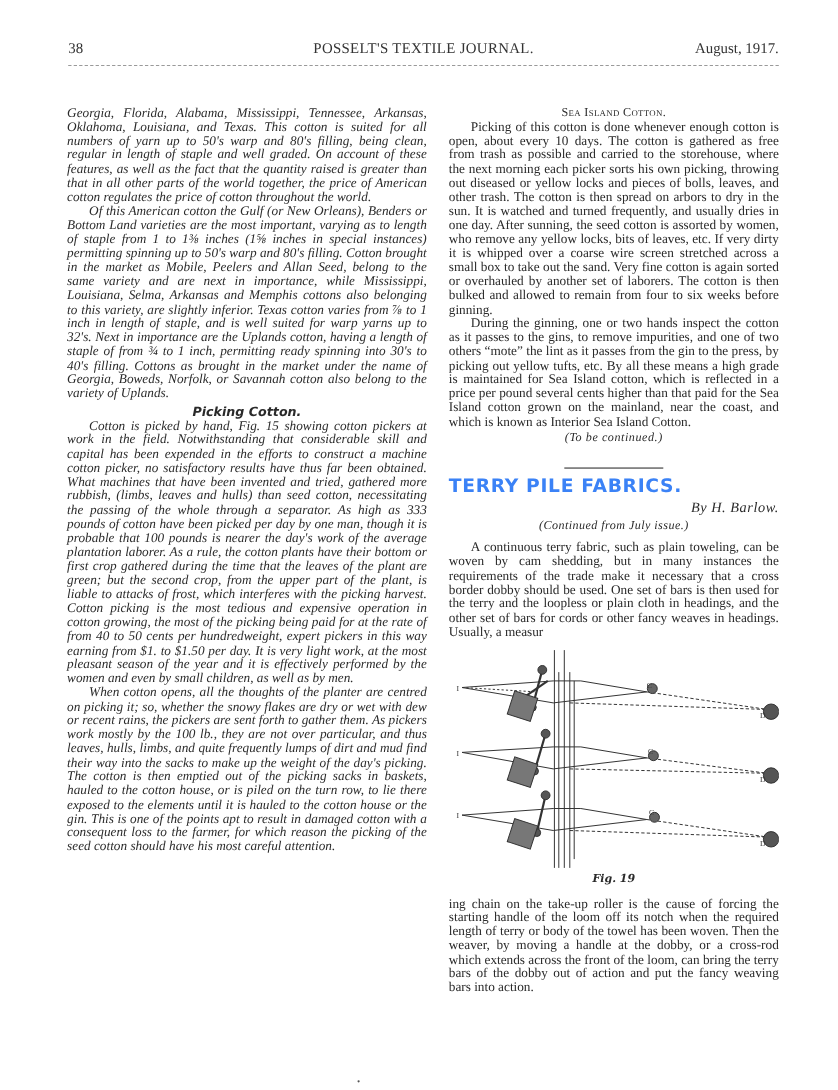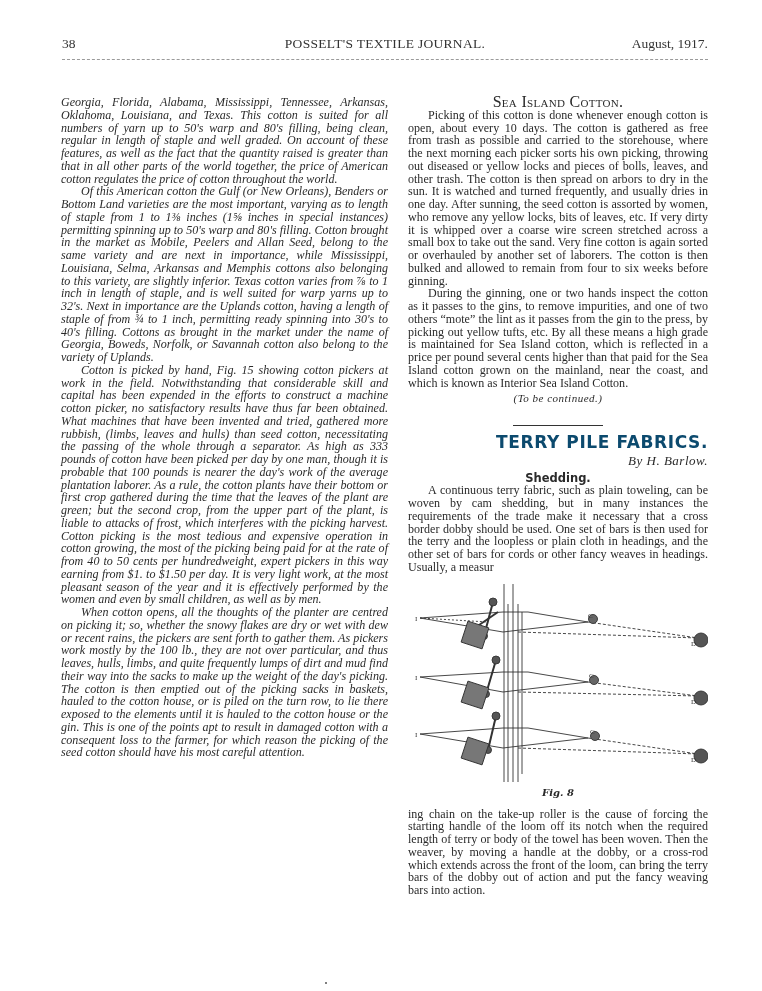--- a/index.html
+++ b/index.html
@@ -11,27 +11,27 @@
   .header .title { position: absolute; left: 0; right: 0; top: 0; text-align: center; letter-spacing: 0.3px; }
   .header .date { position: absolute; right: 0; top: 0; }
   .header-rule { position: absolute; left: 62px; top: 59px; width: 646px; height: 0;
                  border-top: 1px dashed #9a9a9a; }
   .col { position: absolute; top: 96px; font-size: 12.05px; line-height: 12.75px;
          text-align: justify; hyphens: manual; }
   .col.left { left: 61px; width: 327px; font-style: italic; }
   .col.right { left: 408px; width: 300px; }
   .col p { margin: 0; text-indent: 0; }
   .col p.ind { text-indent: 20px; }
-  .sc-head { text-align: center; font-variant: small-caps; font-size: 16px; margin: 0; letter-spacing: 0.3px; }
+  .sc-head { text-align: center; font-variant: small-caps; font-size: 11px; margin: 0; letter-spacing: 0.3px; }
   .sec-head { text-align: center; font-family: "DejaVu Sans", sans-serif; font-weight: bold;
               font-size: 11.5px; margin: 4px 0 0 0; }
   .cont { text-align: center; font-style: italic; font-size: 11px; margin-top: 3px; letter-spacing: 0.5px; }
   .short-rule { width: 90px; height: 0; border-top: 1.5px solid #333; margin: 20px auto 10px auto; }
-  .art-title { text-align: right; font-family: "DejaVu Sans", sans-serif; font-weight: bold;
-               font-size: 17px; letter-spacing: 0.6px; margin: 0; color: #0c4a6e; }
+  .art-title { text-align: left; font-family: "DejaVu Sans", sans-serif; font-weight: bold;
+               font-size: 17px; letter-spacing: 0.6px; margin: 0; color: #3b82f6; }
   .art-sub { text-align: center; font-family: "DejaVu Sans", sans-serif; font-weight: bold;
              font-size: 11px; margin: 2px 0 4px 0; }
   .byline { text-align: right; font-style: italic; font-size: 13px; margin: 6px 0 4px 0; letter-spacing: 0.5px; }
   .contfrom { text-align: center; font-style: italic; font-size: 11px; margin: 0 0 7px 0; letter-spacing: 0.4px; }
   .figure { position: relative; width: 300px; height: 222px; margin: 8px 0 4px 0; }
   .figure svg { position: absolute; left: 0; top: 0; }
   .fig-cap { position: absolute; left: 0; width: 300px; top: 205px; text-align: center;
              font-family: "DejaVu Serif", serif; font-weight: bold; font-style: italic; font-size: 10px; }
   .dot { position: absolute; left: 325px; top: 982px; width: 2px; height: 2px; background: #555; border-radius: 1px; }
 </style>
@@ -41,34 +41,35 @@
 <div class="header">
   <span class="pg">38</span>
   <span class="title">POSSELT'S TEXTILE JOURNAL.</span>
   <span class="date">August, 1917.</span>
 </div>
 <div class="header-rule"></div>
 
 <div class="col left">
   <p>Georgia, Florida, Alabama, Mississippi, Tennessee, Arkansas, Oklahoma, Louisiana, and Texas.  This cotton is suited for all numbers of yarn up to 50's warp and 80's filling, being clean, regular in length of staple and well graded.  On account of these fea­tures, as well as the fact that the quantity raised is greater than that in all other parts of the world to­gether, the price of American cotton regulates the price of cotton throughout the world.</p>
   <p class="ind">Of this American cotton the Gulf (or New Or­leans), Benders or Bottom Land varieties are the most important, varying as to length of staple from 1 to 1⅜ inches (1⅝ inches in special instances) permitting spinning up to 50's warp and 80's filling.  Cotton brought in the market as Mobile, Peelers and Allan Seed, belong to the same variety and are next in im­portance, while Mississippi, Louisiana, Selma, Ar­kansas and Memphis cottons also belonging to this variety, are slightly inferior.  Texas cotton varies from ⅞ to 1 inch in length of staple, and is well suited for warp yarns up to 32's.  Next in importance are the Uplands cotton, having a length of staple of from ¾ to 1 inch, permitting ready spinning into 30's to 40's filling.  Cottons as brought in the market under the name of Georgia, Boweds, Norfolk, or Savannah cot­ton also belong to the variety of Uplands.</p>
+  <div class="sec-head">Picking Cotton.</div>
   <p class="ind">Cotton is picked by hand, Fig. 15 showing cotton pickers at work in the field.  Notwithstanding that considerable skill and capital has been expended in the efforts to construct a machine cotton picker, no satisfactory results have thus far been obtained.  What machines that have been invented and tried, gathered more rubbish, (limbs, leaves and hulls) than seed cotton, necessitating the passing of the whole through a separator.  As high as 333 pounds of cotton have been picked per day by one man, though it is probable that 100 pounds is nearer the day's work of the aver­age plantation laborer.  As a rule, the cotton plants have their bottom or first crop gathered during the time that the leaves of the plant are green; but the second crop, from the upper part of the plant, is liable to attacks of frost, which interferes with the picking harvest.  Cotton picking is the most tedious and ex­pensive operation in cotton growing, the most of the picking being paid for at the rate of from 40 to 50 cents per hundredweight, expert pickers in this way earning from $1. to $1.50 per day.  It is very light work, at the most pleasant season of the year and it is effectively performed by the women and even by small children, as well as by men.</p>
   <p class="ind">When cotton opens, all the thoughts of the planter are centred on picking it; so, whether the snowy flakes are dry or wet with dew or recent rains, the pickers are sent forth to gather them.  As pickers work mostly by the 100 lb., they are not over par­ticular, and thus leaves, hulls, limbs, and quite fre­quently lumps of dirt and mud find their way into the sacks to make up the weight of the day's picking. The cotton is then emptied out of the picking sacks in baskets, hauled to the cotton house, or is piled on the turn row, to lie there exposed to the elements until it is hauled to  the cotton house or the gin.  This is one of the points apt to result in damaged cotton with a consequent loss to the farmer, for which reason the picking of the seed cotton should have his most care­ful attention.</p>
 </div>
 
 <div class="col right">
   <div class="sc-head">Sea Island Cotton.</div>
   <p class="ind">Picking of this cotton is done whenever enough cotton is open, about every 10 days.  The cotton is gathered as free from trash as possible and carried to the storehouse, where the next morning each picker sorts his own picking, throwing out diseased or yellow locks and pieces of bolls, leaves, and other trash.  The cotton is then spread on arbors to dry in the sun.  It is watched and turned frequently, and usually dries in one day.  After sunning, the seed cotton is assorted by women, who remove any yellow locks, bits of leaves, etc.  If very dirty it is whipped over a coarse wire screen stretched across a small box to take out the sand.  Very fine cotton is again sorted or overhauled by another set of laborers.  The cotton is then bulked and allowed to remain from four to six weeks before ginning.</p>
   <p class="ind">During the ginning, one or two hands inspect the cotton as it passes to the gins, to remove impurities, and one of two others “mote” the lint as it passes from the gin to the press, by picking out yellow tufts, etc. By all these means a high grade is maintained for Sea Island cotton, which is reflected in a price per pound several cents higher than that paid for the Sea Island cotton grown on the mainland, near the coast, and which is known as Interior Sea Island Cotton.</p>
   <div class="cont">(To be continued.)</div>
 
   <div class="short-rule"></div>
   <div class="art-title">TERRY PILE FABRICS.</div>
   <div class="byline">By H. Barlow.</div>
-  <div class="sec-head" style="margin-top:0">Shedding.</div>
+  <div class="contfrom">(Continued from July issue.)</div>
   <p class="ind">A continuous terry fabric, such as plain toweling, can be woven by cam shedding, but in many instances the requirements of the trade make it necessary that a cross border dobby should be used.  One set of bars is then used for the terry and the loopless or plain cloth in headings, and the other set of bars for cords or other fancy weaves in headings.  Usually, a measur­</p>
 
   <div class="figure">
     <svg width="300" height="205" viewBox="0 0 300 205">
       <g stroke="#333" fill="none" stroke-width="0.9">
 
         <line x1="96" y1="2" x2="96" y2="200"></line>
         <line x1="105" y1="2" x2="105" y2="200"></line>
         <line x1="100" y1="22" x2="100" y2="200"></line>
         <line x1="110" y1="22" x2="110" y2="200"></line>
@@ -129,19 +130,19 @@
           <text x="283" y="64">D</text>
         <text x="181" y="96">C</text>
           <text x="283" y="122">D</text>
         <text x="182" y="152">C</text>
           <text x="283" y="180">D</text>
         <text x="7" y="39">I</text>
           <text x="7" y="98">I</text>
           <text x="7" y="155">I</text>
       </g>
     </svg>
-    <div class="fig-cap">Fig. 8</div>
+    <div class="fig-cap">Fig. 19</div>
   </div>
 
   <p>ing chain on the take-up roller is the cause of forcing the starting handle of the loom off its notch when the required length of terry or body of the towel has been woven.  Then the weaver, by moving a handle at the dobby, or a cross-rod which extends across the front of the loom, can bring the terry bars of the dobby out of action and put the fancy weaving bars into action.</p>
 </div>
 
 <div class="dot"></div>
 
 </body></html>

